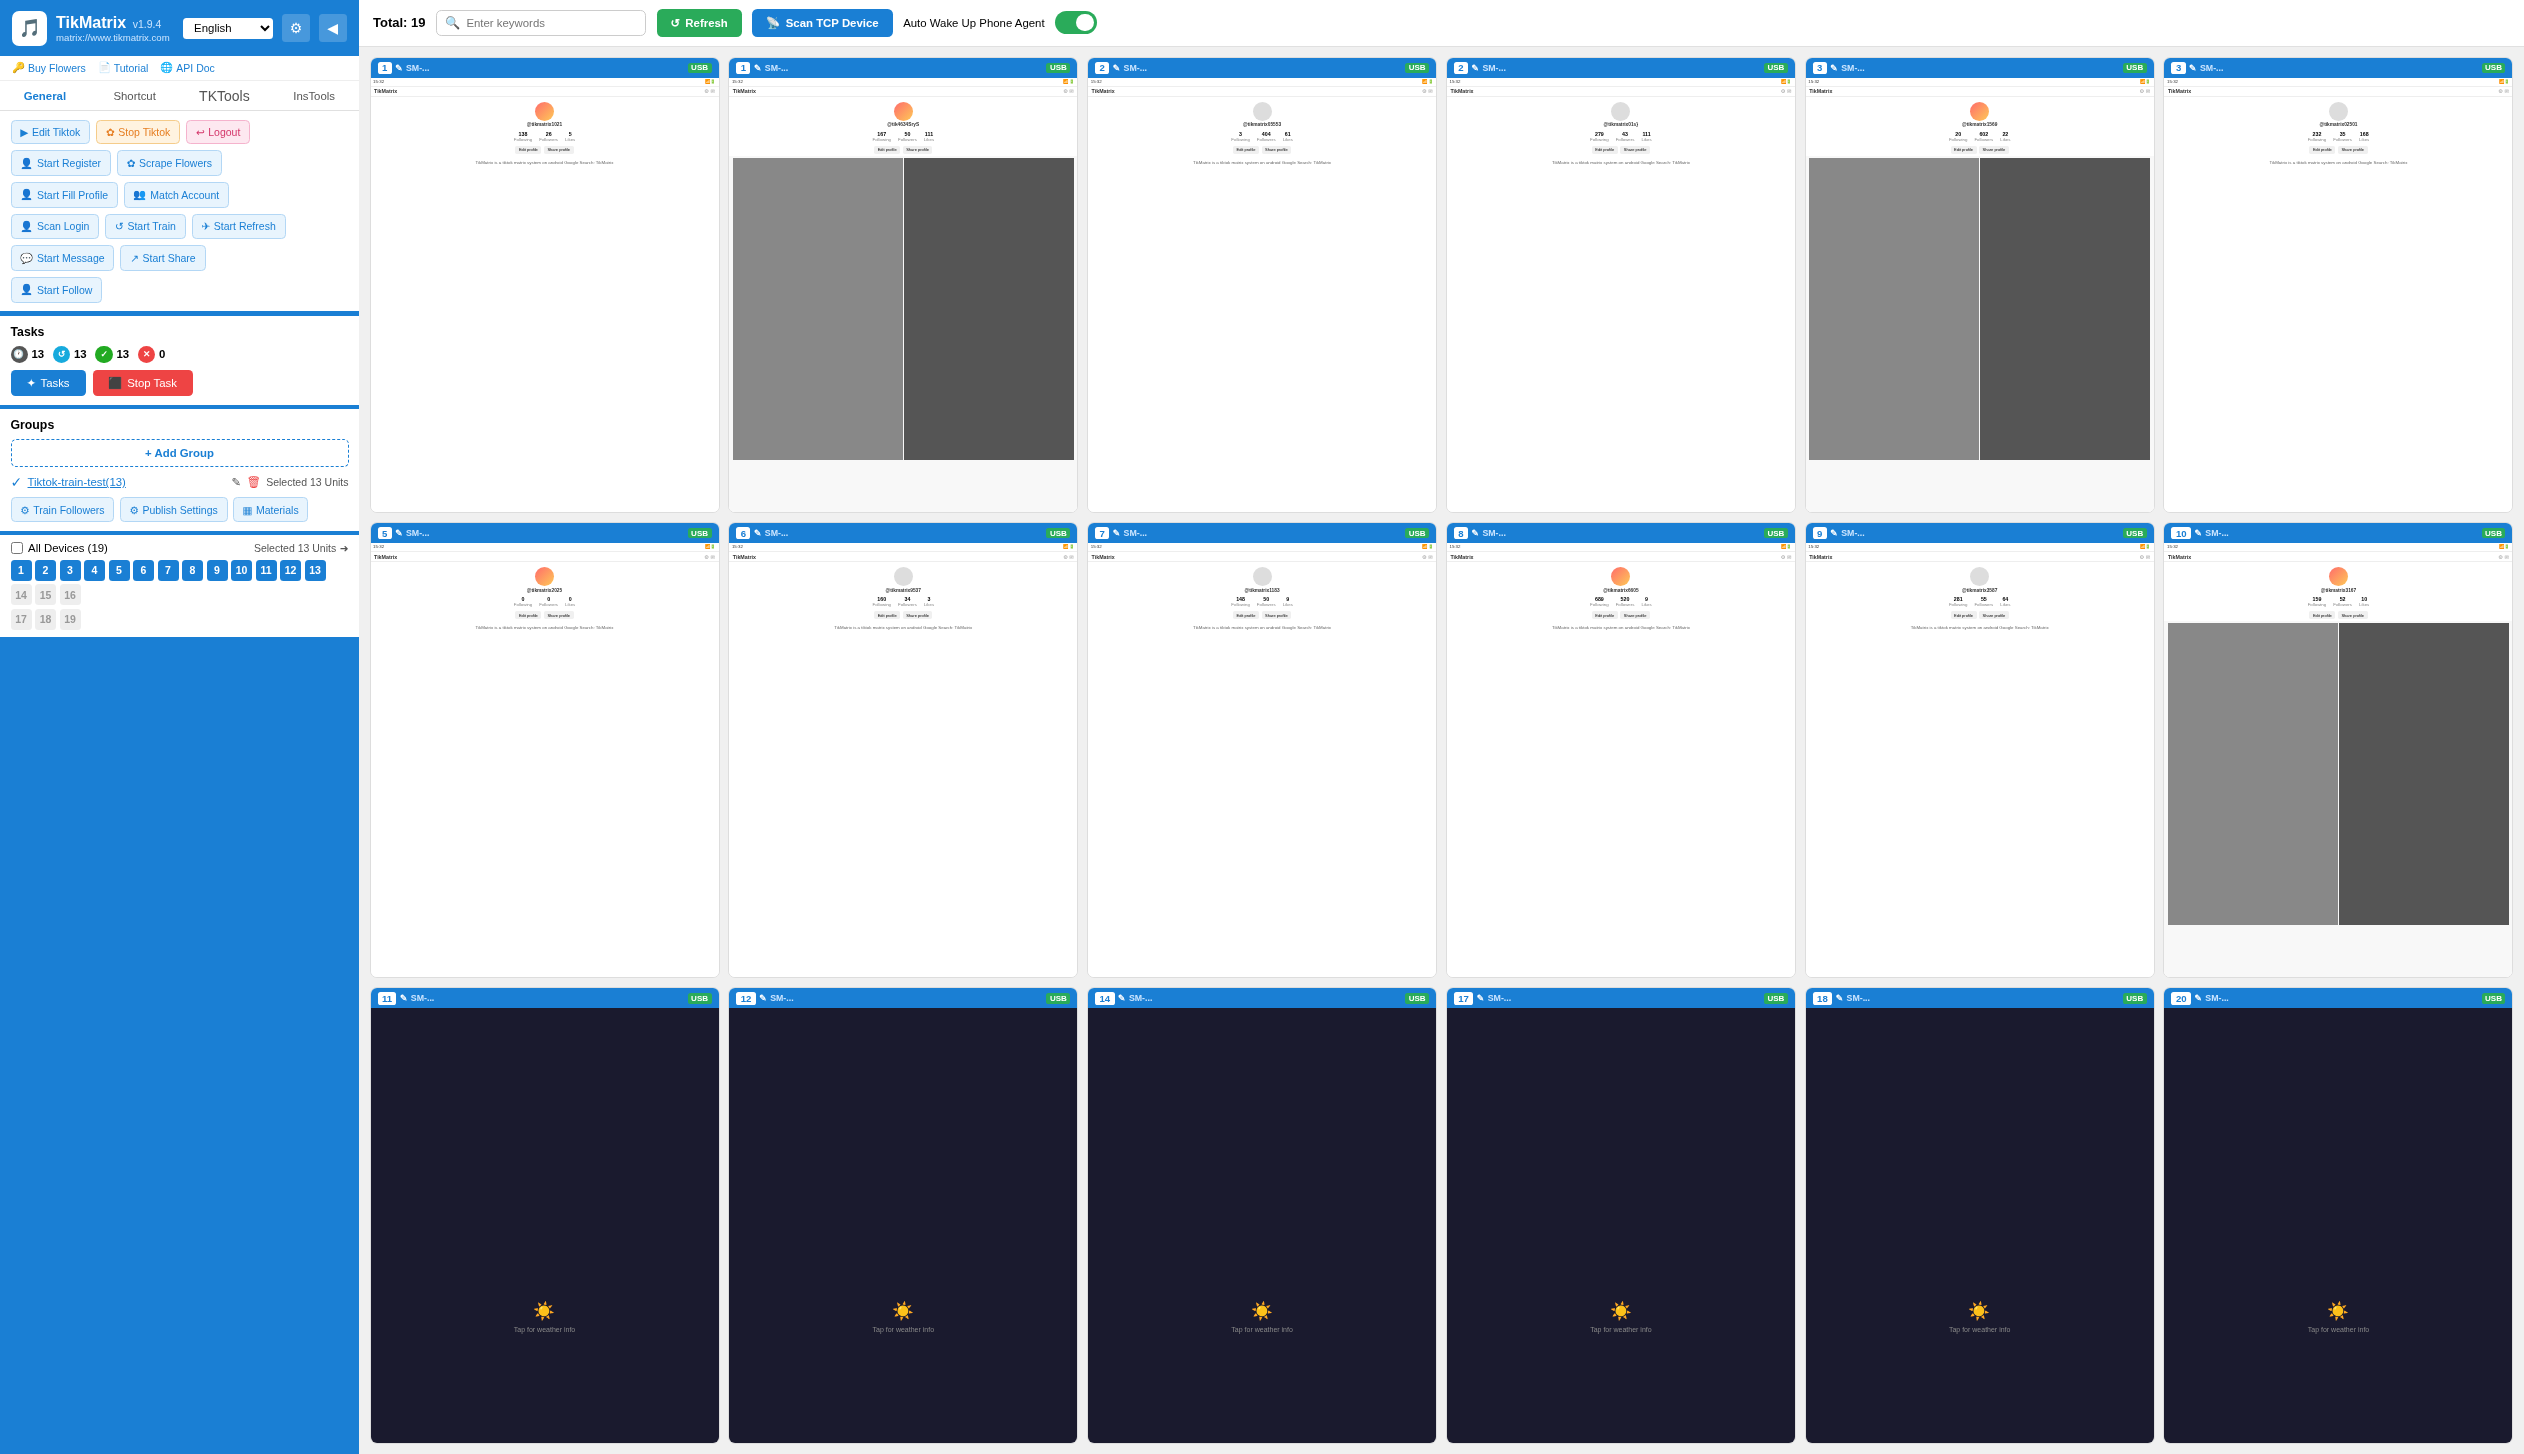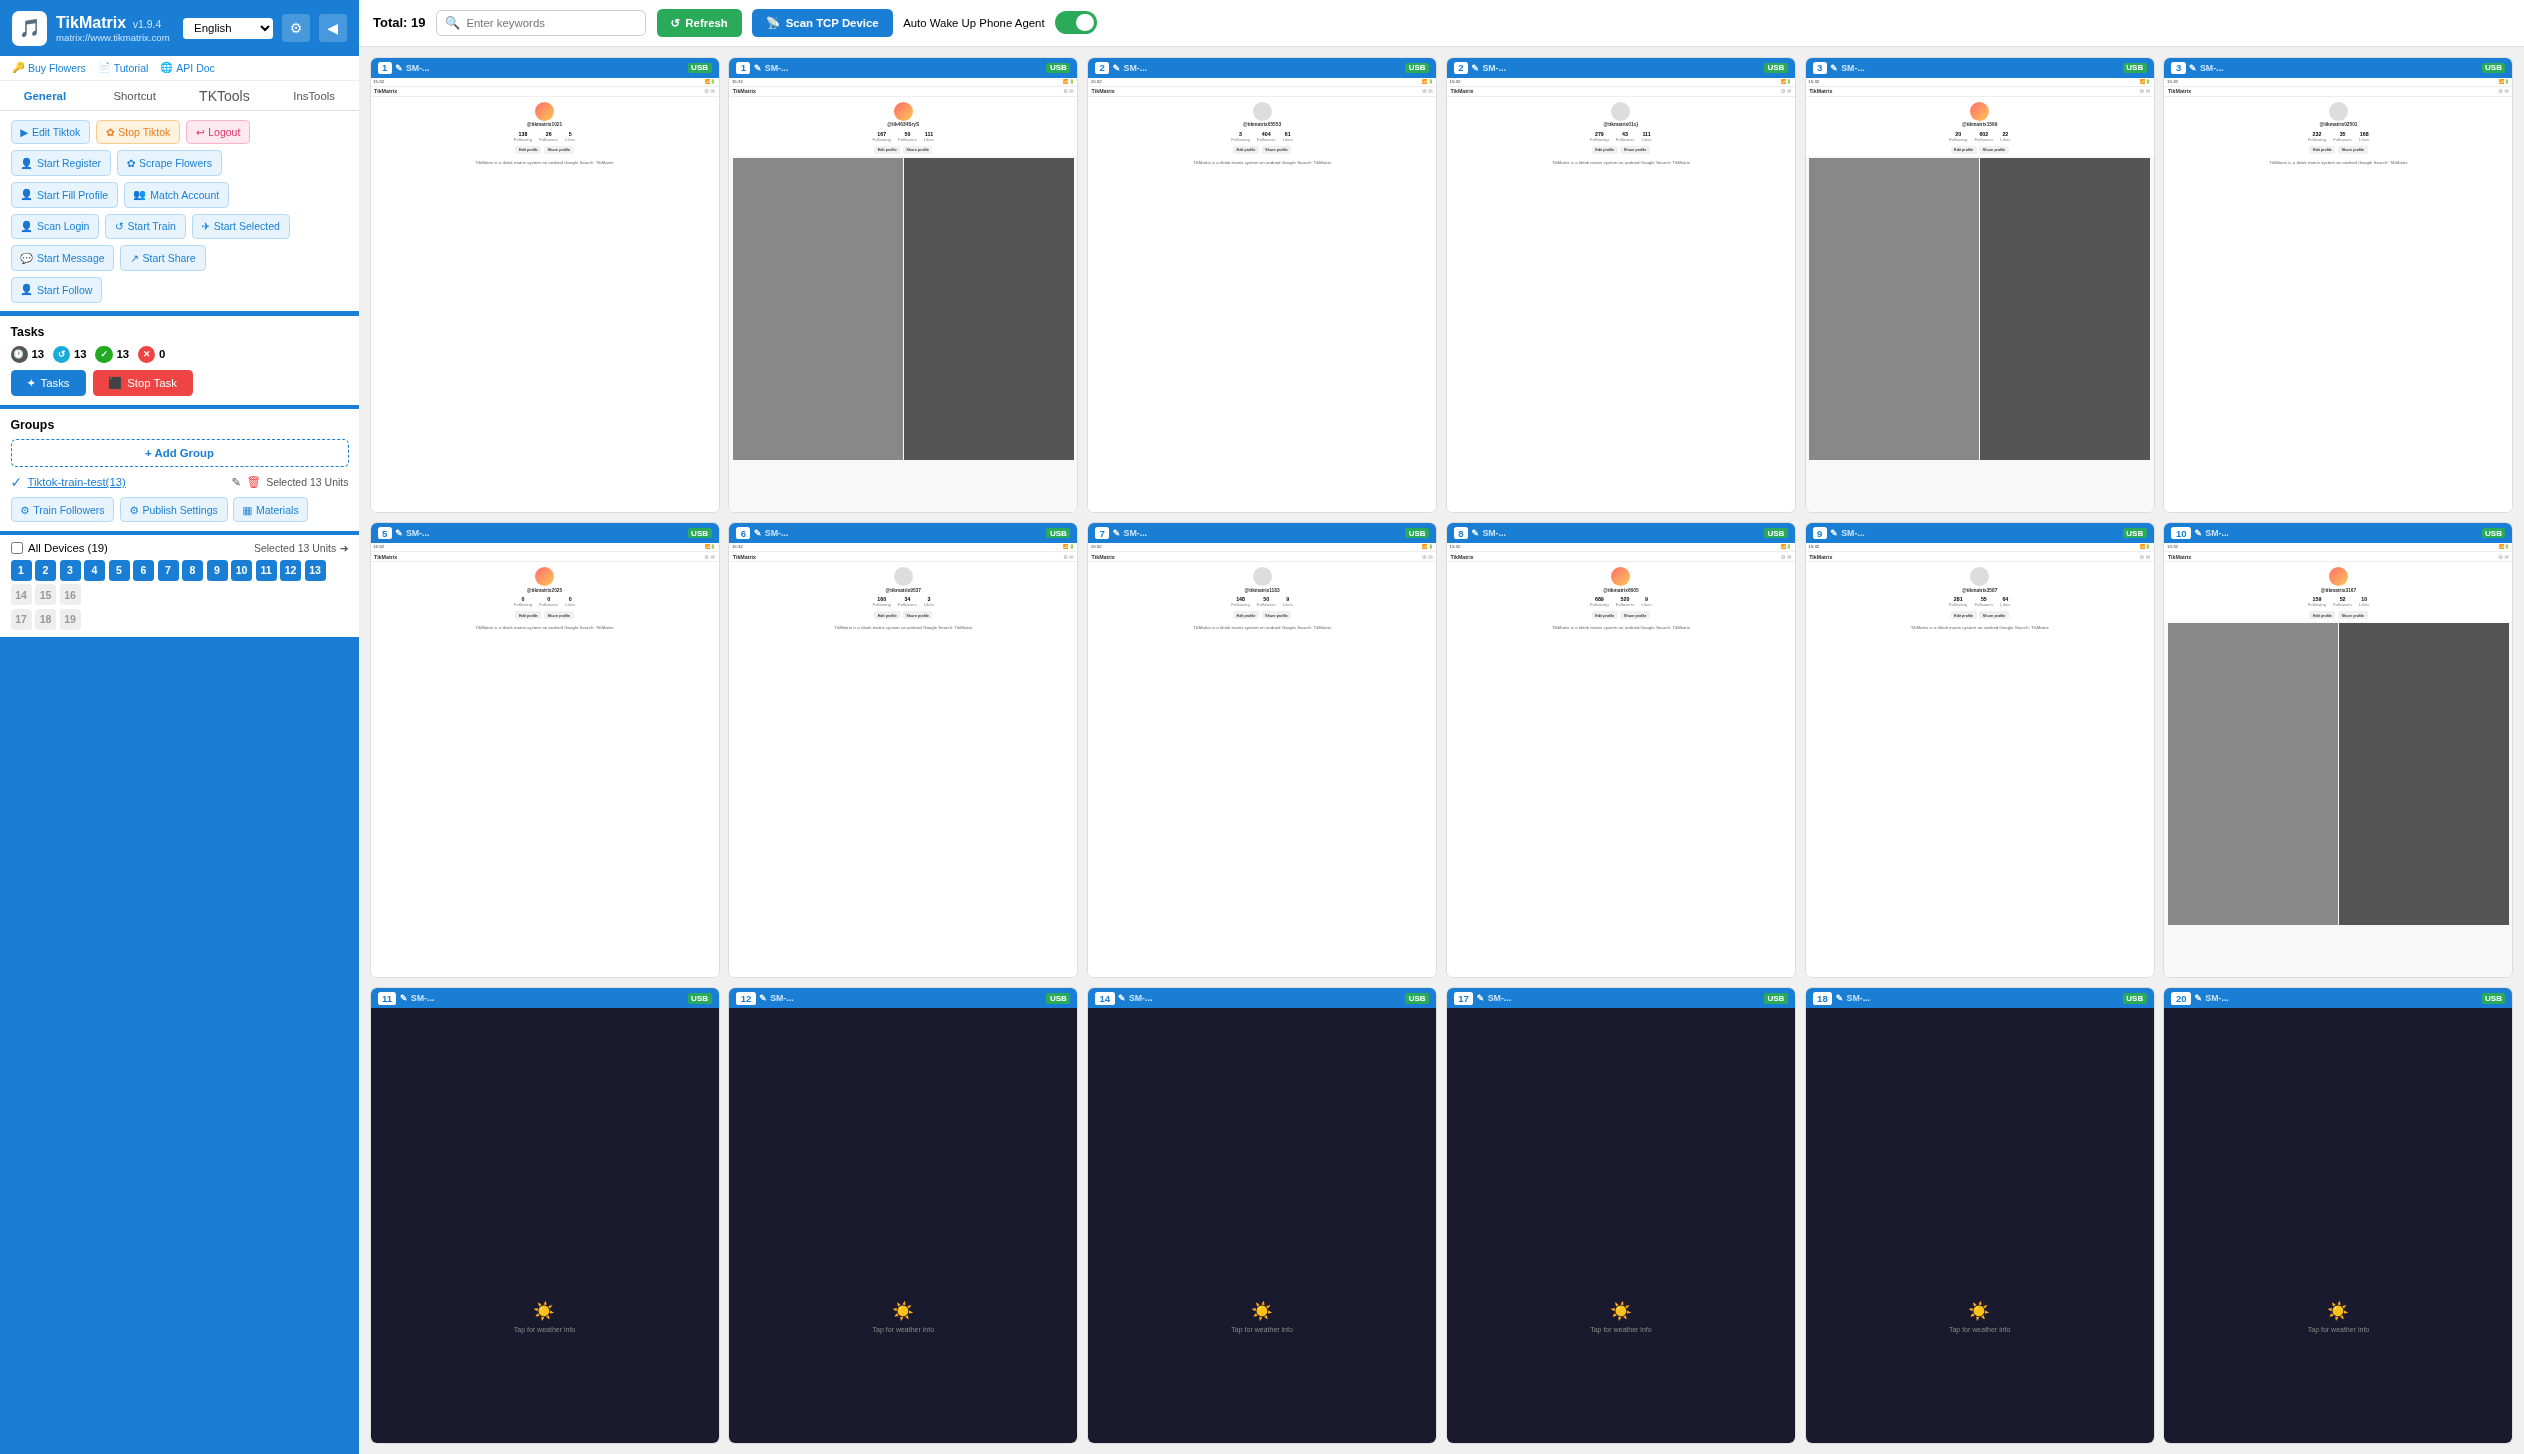--- a/index.html
+++ b/index.html
@@ -87,21 +87,21 @@
       <button class="ctrl-btn btn-blue" style="background:#e8f4fd;color:#1a7fd4;border:0.9px solid #b3d7f5;border-radius:4.4px;padding:5.3px 8.8px;cursor:pointer;font-size:10.5px;display:flex;align-items:center;gap:3.5px;">👤 <span>Start Register</span></button>
       <button class="ctrl-btn btn-blue" style="background:#e8f4fd;color:#1a7fd4;border:0.9px solid #b3d7f5;border-radius:4.4px;padding:5.3px 8.8px;cursor:pointer;font-size:10.5px;display:flex;align-items:center;gap:3.5px;">✿ <span>Scrape Flowers</span></button>
     </div>
     <div class="btn-row" style="display:flex;gap:6.1px;">
       <button class="ctrl-btn btn-blue" style="background:#e8f4fd;color:#1a7fd4;border:0.9px solid #b3d7f5;border-radius:4.4px;padding:5.3px 8.8px;cursor:pointer;font-size:10.5px;display:flex;align-items:center;gap:3.5px;">👤 <span>Start Fill Profile</span></button>
       <button class="ctrl-btn btn-blue" style="background:#e8f4fd;color:#1a7fd4;border:0.9px solid #b3d7f5;border-radius:4.4px;padding:5.3px 8.8px;cursor:pointer;font-size:10.5px;display:flex;align-items:center;gap:3.5px;">👥 <span>Match Account</span></button>
     </div>
     <div class="btn-row" style="display:flex;gap:6.1px;">
       <button class="ctrl-btn btn-blue" style="background:#e8f4fd;color:#1a7fd4;border:0.9px solid #b3d7f5;border-radius:4.4px;padding:5.3px 8.8px;cursor:pointer;font-size:10.5px;display:flex;align-items:center;gap:3.5px;">👤 <span>Scan Login</span></button>
       <button class="ctrl-btn btn-blue" style="background:#e8f4fd;color:#1a7fd4;border:0.9px solid #b3d7f5;border-radius:4.4px;padding:5.3px 8.8px;cursor:pointer;font-size:10.5px;display:flex;align-items:center;gap:3.5px;">↺ <span>Start Train</span></button>
-      <button class="ctrl-btn btn-blue" style="background:#e8f4fd;color:#1a7fd4;border:0.9px solid #b3d7f5;border-radius:4.4px;padding:5.3px 8.8px;cursor:pointer;font-size:10.5px;display:flex;align-items:center;gap:3.5px;">✈ <span>Start Selected</span></button>
+      <button class="ctrl-btn btn-blue" style="background:#e8f4fd;color:#1a7fd4;border:0.9px solid #b3d7f5;border-radius:4.4px;padding:5.3px 8.8px;cursor:pointer;font-size:10.5px;display:flex;align-items:center;gap:3.5px;">✈ <span>Start Refresh</span></button>
     </div>
     <div class="btn-row" style="display:flex;gap:6.1px;">
       <button class="ctrl-btn btn-blue" style="background:#e8f4fd;color:#1a7fd4;border:0.9px solid #b3d7f5;border-radius:4.4px;padding:5.3px 8.8px;cursor:pointer;font-size:10.5px;display:flex;align-items:center;gap:3.5px;">💬 <span>Start Message</span></button>
       <button class="ctrl-btn btn-blue" style="background:#e8f4fd;color:#1a7fd4;border:0.9px solid #b3d7f5;border-radius:4.4px;padding:5.3px 8.8px;cursor:pointer;font-size:10.5px;display:flex;align-items:center;gap:3.5px;">↗ <span>Start Share</span></button>
     </div>
     <div class="btn-row" style="display:flex;gap:6.1px;">
       <button class="ctrl-btn btn-blue" style="background:#e8f4fd;color:#1a7fd4;border:0.9px solid #b3d7f5;border-radius:4.4px;padding:5.3px 8.8px;cursor:pointer;font-size:10.5px;display:flex;align-items:center;gap:3.5px;">👤 <span>Start Follow</span></button>
     </div>
   </div>
 

